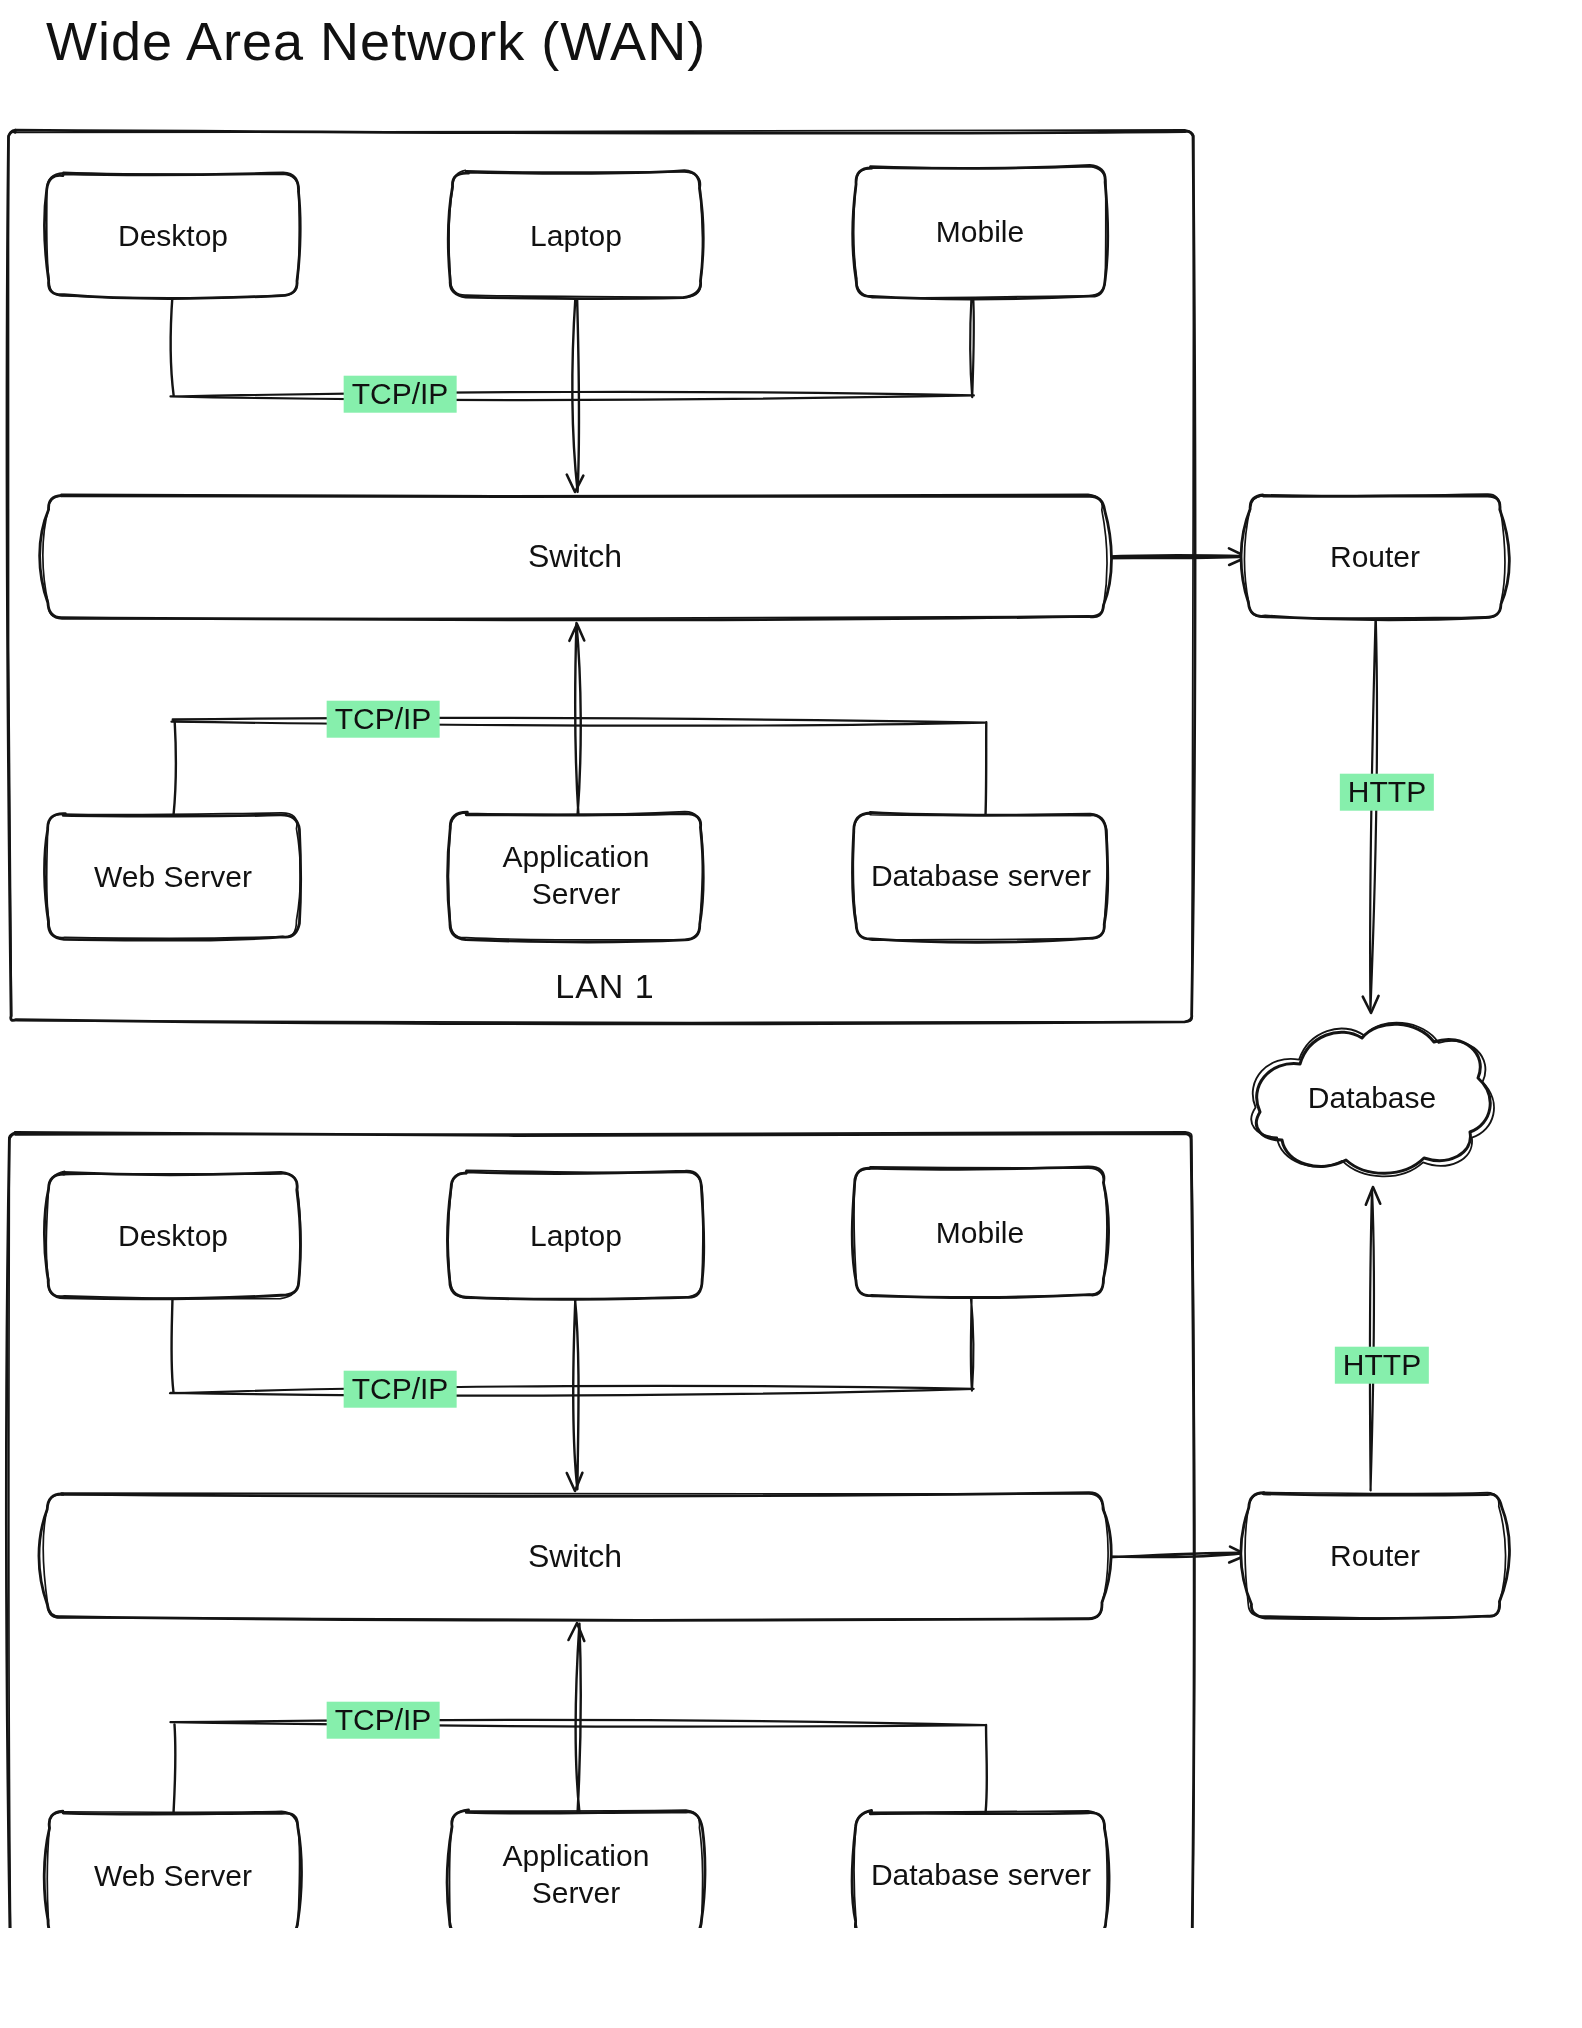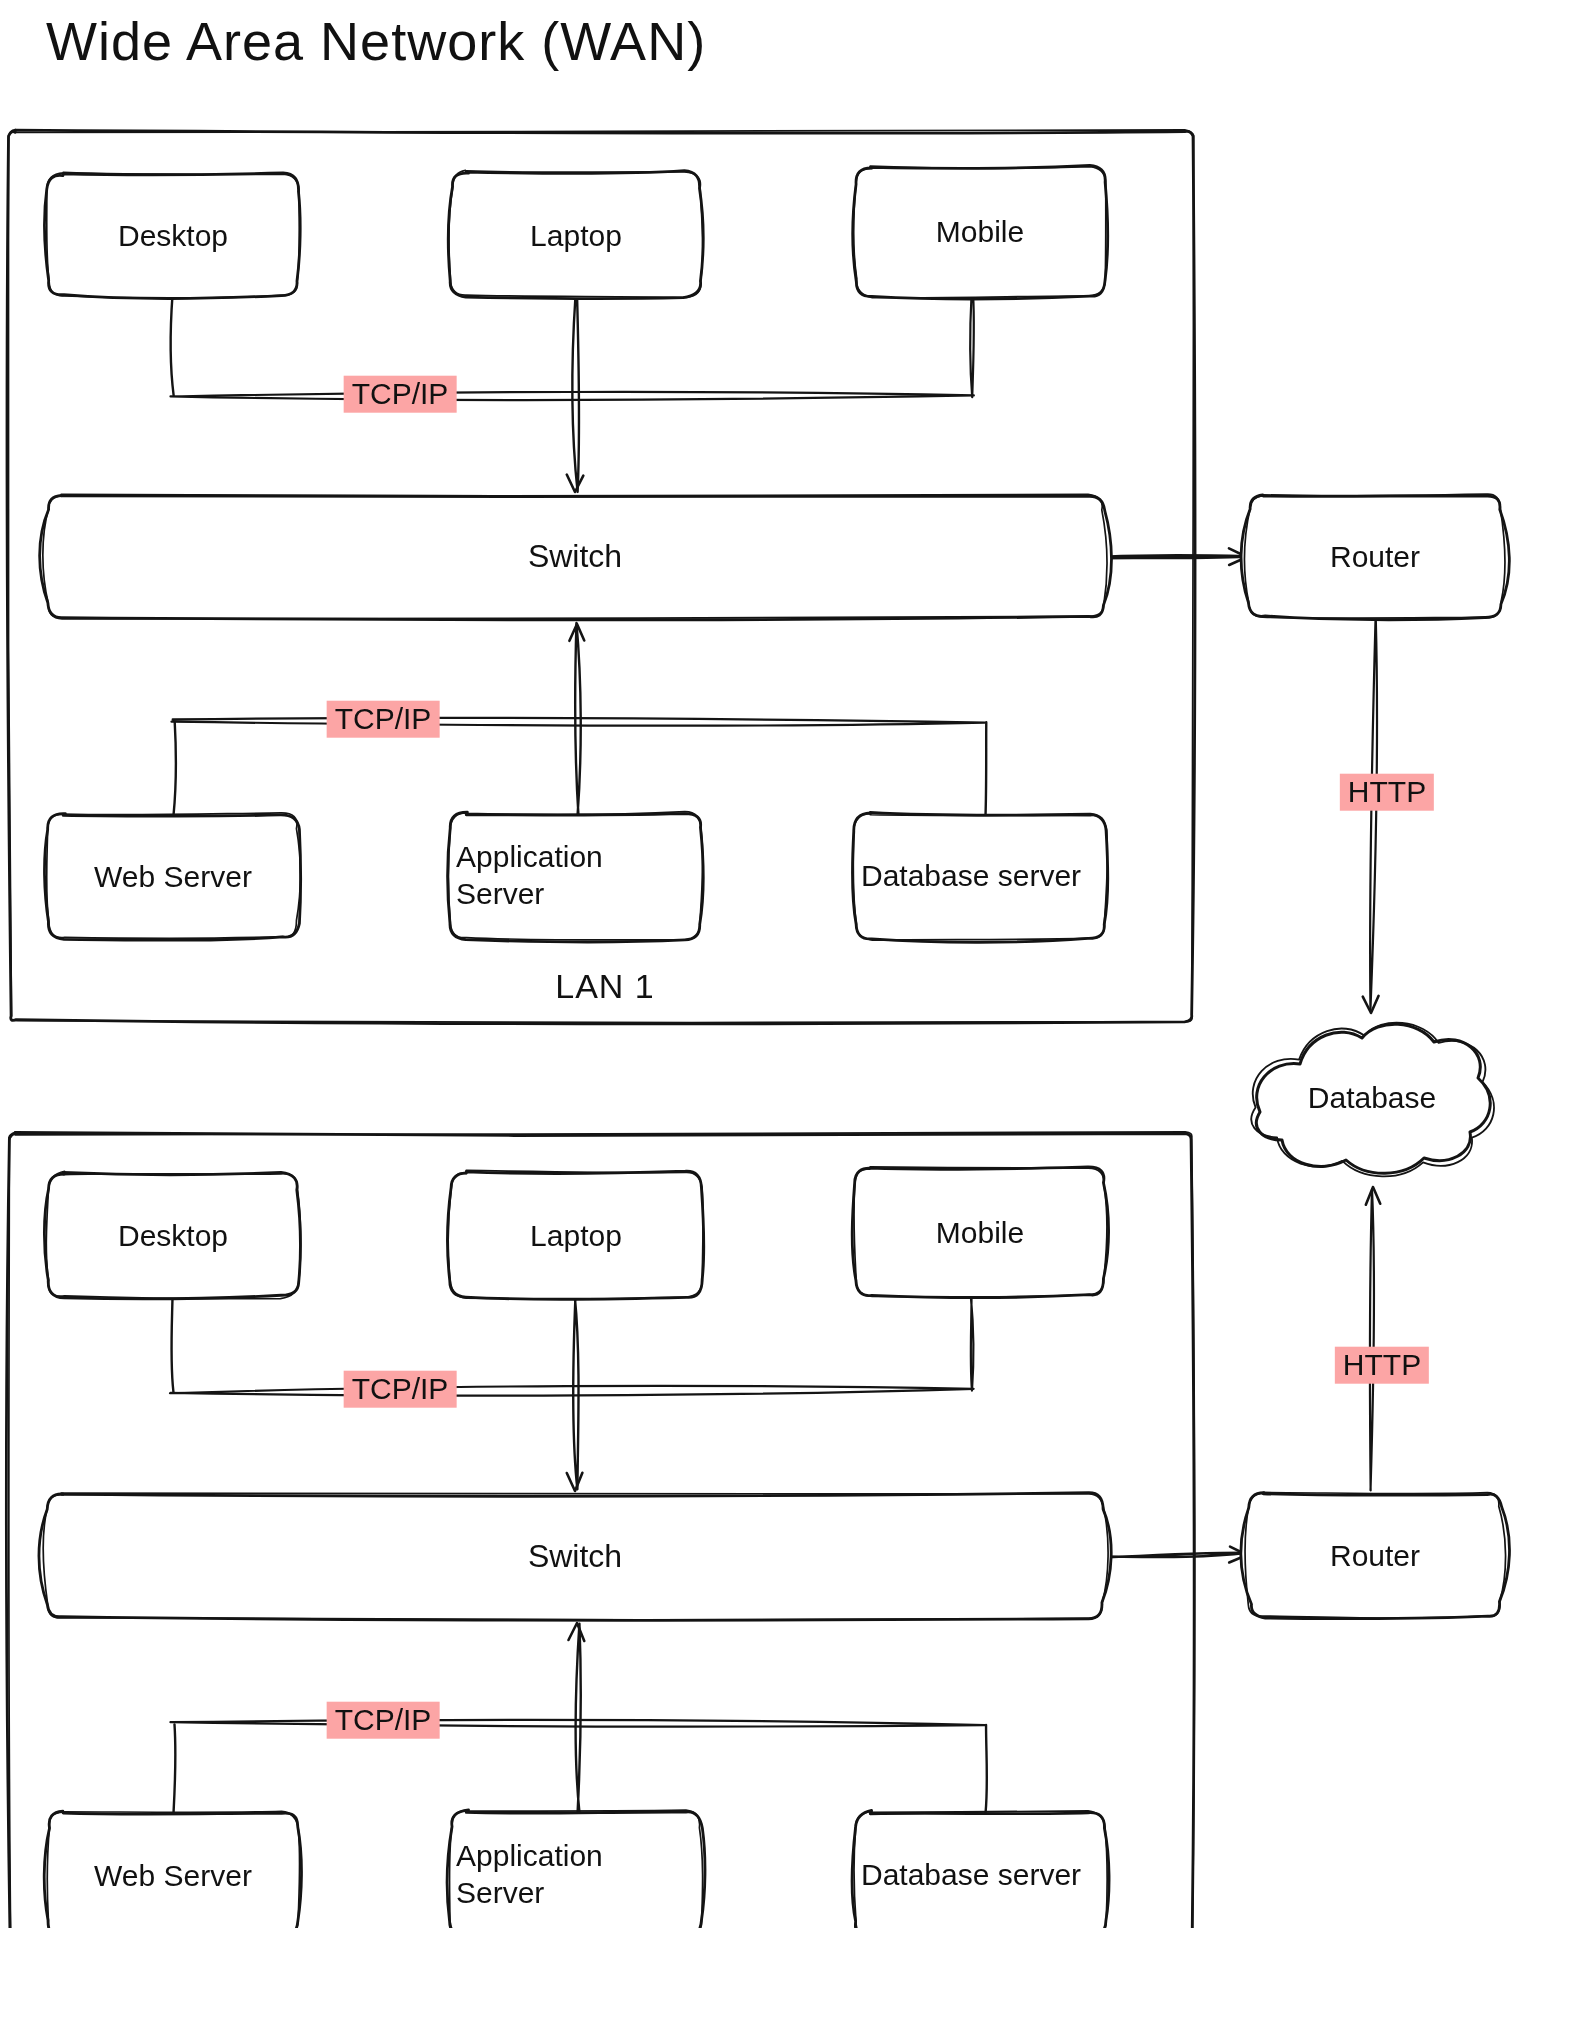--- a/index.html
+++ b/index.html
@@ -1,22 +1,22 @@
 <!DOCTYPE html>
 <html><head>
 <meta charset="utf-8">
 <style>
   html,body{margin:0;padding:0;background:#ffffff;}
   #page{position:relative;width:1582px;height:1928px;background:#fff;overflow:hidden;
         font-family:"Liberation Sans",sans-serif;color:#111;}
   #cnv{position:absolute;left:0;top:0;}
   .lbl{position:absolute;transform:translate(-50%,-50%);font-size:30px;line-height:1.22;
-       white-space:nowrap;color:#111;}
+       text-align:center;white-space:nowrap;color:#111;}
   .wrap{white-space:normal;width:240px;}
-  .onLine{background:#fca5a5;padding:0 8px;}
+  .onLine{background:#86efac;padding:0 8px;}
   .big{font-size:34px;letter-spacing:1px;}
   .title{position:absolute;left:46px;top:10px;transform:none;font-size:54px;
          letter-spacing:1px;white-space:nowrap;}
 </style>
 </head>
 <body>
 
 <div id="page">
   <svg id="cnv" width="1582" height="2028" viewBox="0 0 1582 2028">
       <path d="M15.065191778354347 130.19470997126774 C389.9242392182351 132.64015015289186,835.6886598601938 135.1092064805329,1184.6724265128373 131.69669820293785 Q1190.5731204515323 129.96943151103332,1193.035747449845 136.17379807671531 C1195.54976824075 417.4963516338169,1196.0586966842413 752.0537542544305,1191.6557734951377 1014.9324115790427 Q1192.6064014583826 1020.6373590103351,1184.656522664614 1021.8381613568403 C812.4731904655694 1024.5151195786893,366.3721353814006 1024.80114332214,16.243702560663223 1019.5602054648101 Q9.50132192466408 1022.5264961802401,11.104258796200156 1015.8225897672586 C7.495280753076076 732.5909314693511,5.559439074993134 401.2817204587162,8.501962019503116 136.08593093827366 Q11.294253427162767 129.83569280607625,15.217878786288201 132.33659107135608" stroke="#141414" stroke-width="2.8" fill="#fff" stroke-linecap="round" stroke-linejoin="round"></path>

